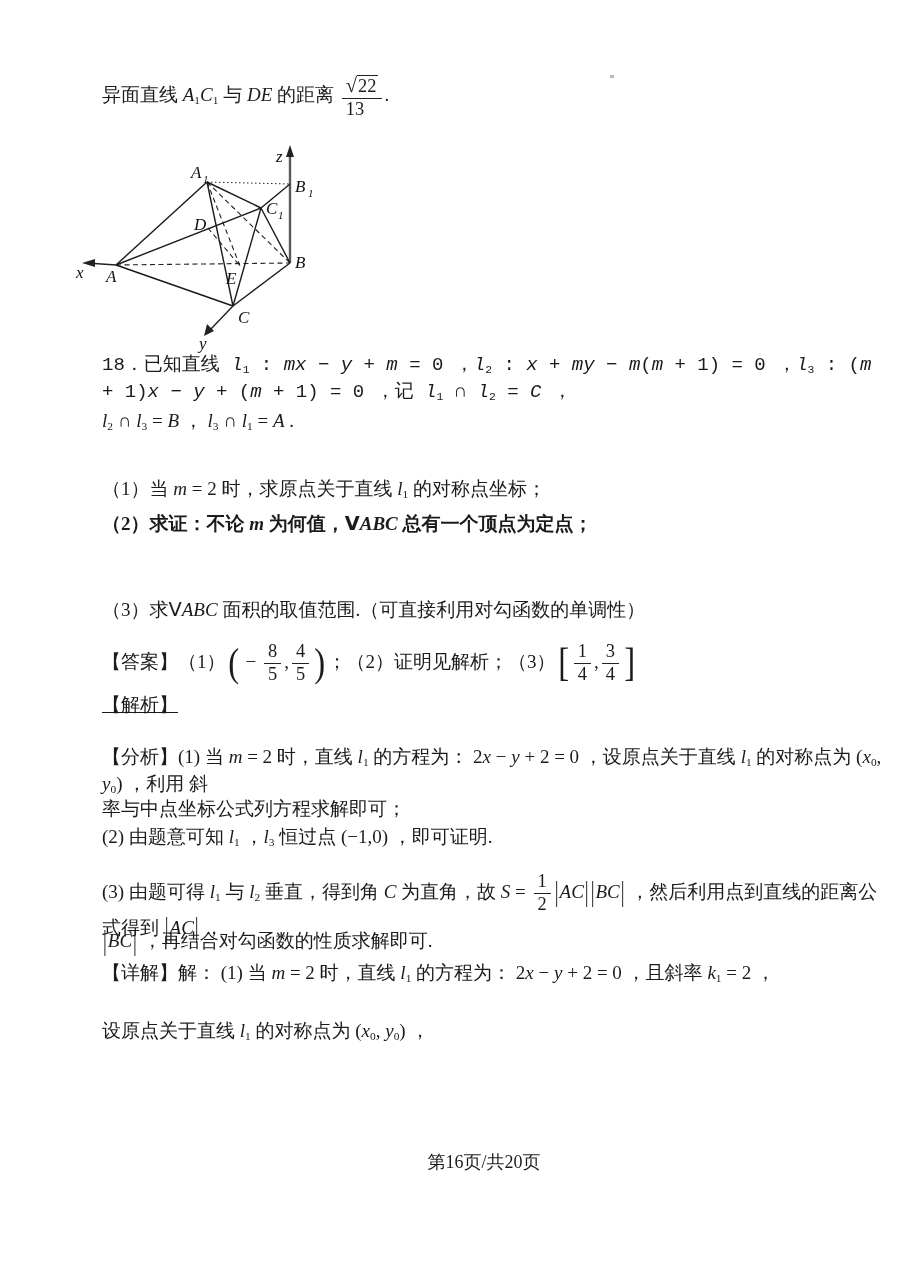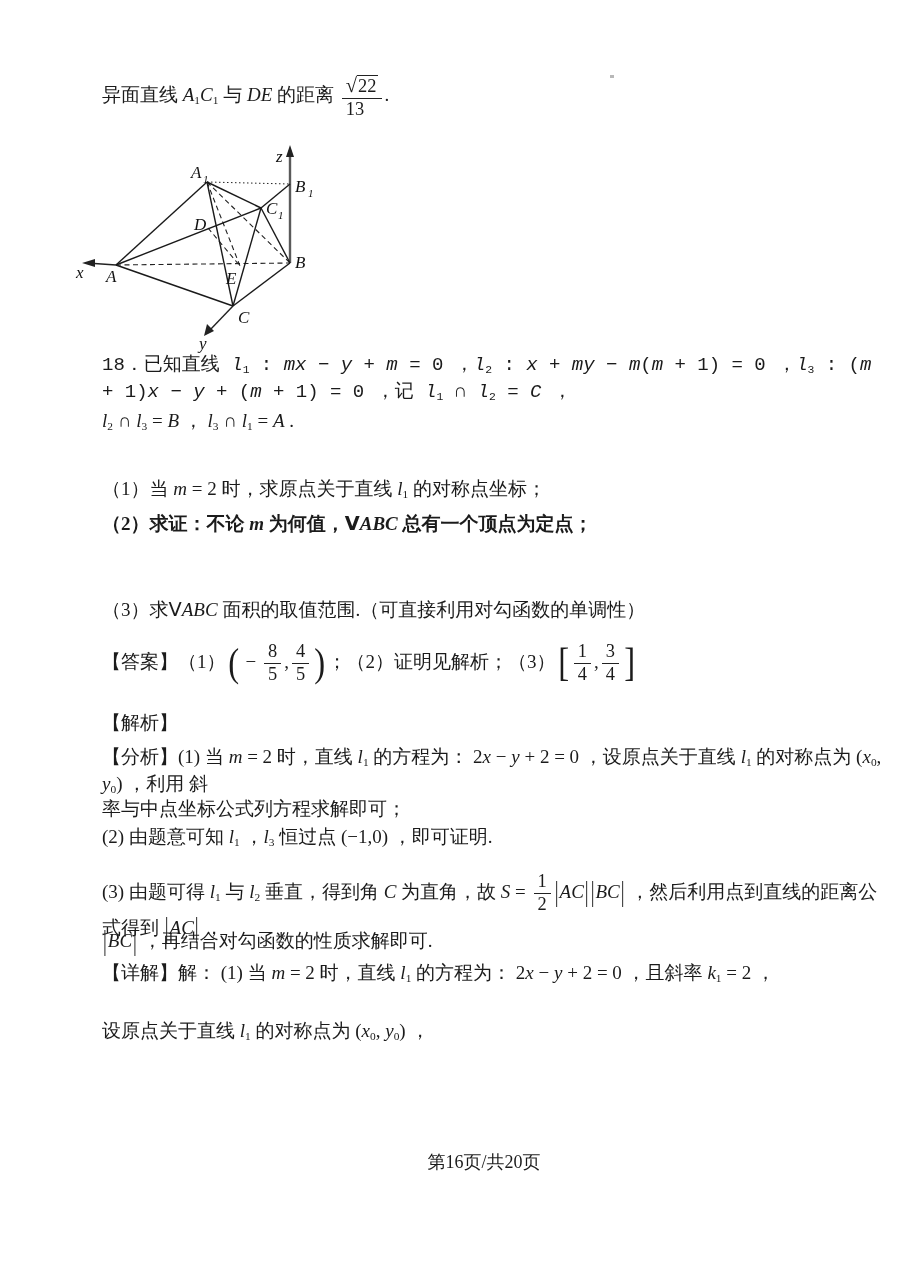--- a/index.html
+++ b/index.html
@@ -76,21 +76,21 @@
   <text x="225" y="128">B</text>
   <text x="168" y="183">C</text>
 </svg>
 
 <div class="line" style="top:352px;font-family:Liberation Mono, monospace;">18．已知直线 <i>l</i><sub>1</sub> : <i>mx</i> − <i>y</i> + <i>m</i> = 0 ，<i>l</i><sub>2</sub> : <i>x</i> + <i>my</i> − <i>m</i>(<i>m</i> + 1) = 0 ，<i>l</i><sub>3</sub> : (<i>m</i> + 1)<i>x</i> − <i>y</i> + (<i>m</i> + 1) = 0 ，记 <i>l</i><sub>1</sub> ∩ <i>l</i><sub>2</sub> = <i>C</i> ，</div>
 <div class="line" style="top:408px;"><i>l</i><sub>2</sub> ∩ <i>l</i><sub>3</sub> = <i>B</i> ， <i>l</i><sub>3</sub> ∩ <i>l</i><sub>1</sub> = <i>A</i> .</div>
 <div class="line" style="top:476px;">（1）当 <i>m</i> = 2 时，求原点关于直线 <i>l</i><sub>1</sub> 的对称点坐标；</div>
 <div class="line" style="top:510px;font-weight:bold;">（2）求证：不论 <i>m</i> 为何值，<span class="tri">V</span><i>ABC</i> 总有一个顶点为定点；</div>
 <div class="line" style="top:596px;">（3）求<span class="tri">V</span><i>ABC</i> 面积的取值范围.（可直接利用对勾函数的单调性）</div>
 <div class="line" style="top:642px;">【答案】（1）<span class="bp">(</span> − <span class="fr"><span class="n">8</span><span class="d">5</span></span>,<span class="fr"><span class="n">4</span><span class="d">5</span></span><span class="bp">)</span>；（2）证明见解析；（3）<span class="bp">[</span><span class="fr"><span class="n">1</span><span class="d">4</span></span>,<span class="fr"><span class="n">3</span><span class="d">4</span></span><span class="bp">]</span></div>
-<div class="line" style="top:710px;">【解析】</div>
+<div class="line" style="top:692px;text-decoration:underline;">【解析】</div>
 <div class="line" style="top:744px;">【分析】(1) 当 <i>m</i> = 2 时，直线 <i>l</i><sub>1</sub> 的方程为： 2<i>x</i> − <i>y</i> + 2 = 0 ，设原点关于直线 <i>l</i><sub>1</sub> 的对称点为 (<i>x</i><sub>0</sub>, <i>y</i><sub>0</sub>) ，利用 斜</div>
 <div class="line" style="top:796px;">率与中点坐标公式列方程求解即可；</div>
 <div class="line" style="top:824px;">(2) 由题意可知 <i>l</i><sub>1</sub> ，<i>l</i><sub>3</sub> 恒过点 (−1,0) ，即可证明.</div>
 <div class="line" style="top:872px;">(3) 由题可得 <i>l</i><sub>1</sub> 与 <i>l</i><sub>2</sub> 垂直，得到角 <i>C</i> 为直角，故 <i>S</i> = <span class="fr"><span class="n">1</span><span class="d">2</span></span><span class="vb">|</span><i>AC</i><span class="vb">|</span><span class="vb">|</span><i>BC</i><span class="vb">|</span> ，然后利用点到直线的距离公式得到 <span class="vb">|</span><i>AC</i><span class="vb">|</span> ，</div>
 <div class="line" style="top:928px;"><span class="vb">|</span><i>BC</i><span class="vb">|</span> ，再结合对勾函数的性质求解即可.</div>
 <div class="line" style="top:960px;">【详解】解： (1) 当 <i>m</i> = 2 时，直线 <i>l</i><sub>1</sub> 的方程为： 2<i>x</i> − <i>y</i> + 2 = 0 ，且斜率 <i>k</i><sub>1</sub> = 2 ，</div>
 <div class="line" style="top:1018px;">设原点关于直线 <i>l</i><sub>1</sub> 的对称点为 (<i>x</i><sub>0</sub>, <i>y</i><sub>0</sub>) ，</div>
 
 <div class="footer">第16页/共20页</div>
 

